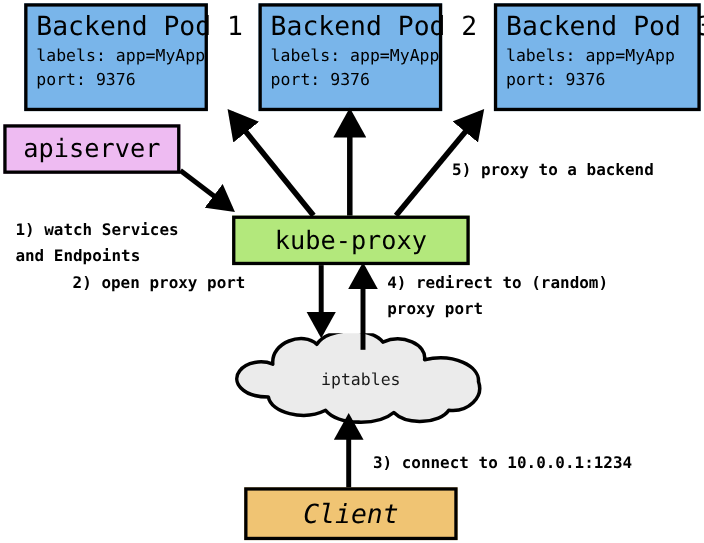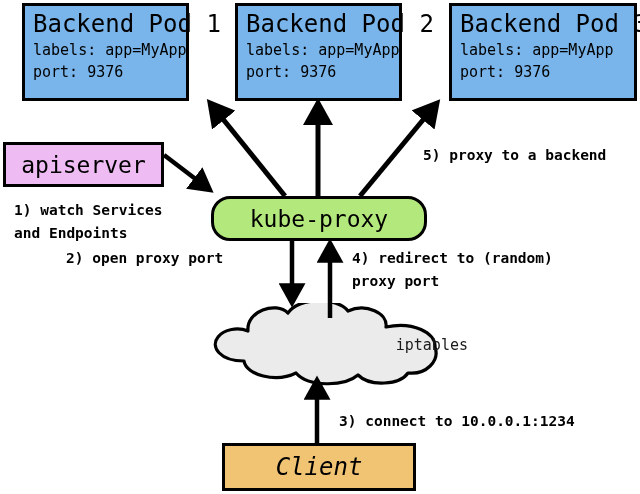--- a/index.html
+++ b/index.html
@@ -37,21 +37,20 @@
   .pod-line {
     font-size: 15px;
     line-height: 22px;
     color: #000;
     white-space: nowrap;
   }
   .apiserver {
     background: #eebbf2;
     align-items: center;
     justify-content: center;
-    margin-top: 29px;
   }
   .apiserver-label {
     font-size: 23px;
     line-height: 26px;
     color: #000;
     white-space: nowrap;
   }
   .kubeproxy {
     background: #b3e87c;
     align-items: center;
@@ -75,21 +74,21 @@
     white-space: nowrap;
   }
   .cloud-wrap {
     position: absolute;
   }
   .cloud-label {
     position: absolute;
     font-size: 15px;
     color: #1a1a1a;
     white-space: nowrap;
-    text-align: right;
+    text-align: center;
   }
   .step-label {
     position: absolute;
     font-family: "DejaVu Sans Mono", "Liberation Mono", monospace;
     font-weight: bold;
     font-size: 14.5px;
     line-height: 23px;
     color: #000000;
     white-space: nowrap;
   }
@@ -122,21 +121,21 @@
   <div class="node pod" style="left:449px; top:3px; width:188px; height:98px;">
     <div class="pod-title">Backend Pod 3</div>
     <div class="pod-line">labels: app=MyApp</div>
     <div class="pod-line">port: 9376</div>
   </div>
 
   <div class="node apiserver" style="left:3px; top:113px; width:161px; height:45px;">
     <div class="apiserver-label">apiserver</div>
   </div>
 
-  <div class="node kubeproxy" style="left:211px; top:196px; width:216px; height:45px;border-radius:19px;">
+  <div class="node kubeproxy" style="left:211px; top:196px; width:216px; height:45px;">
     <div class="kubeproxy-label">kube-proxy</div>
   </div>
 
   <div class="cloud-wrap" style="left:188px; top:303px; width:280px; height:85px;">
     <svg width="280" height="85" viewBox="0 0 280 85">
       <path d="M 60 28
                C 58 8, 88 -2, 100 10
                C 110 -6, 150 -6, 160 8
                C 178 0, 200 10, 198 24
                C 225 18, 248 30, 247 44
@@ -201,17 +200,17 @@
 
   <div class="step-label" style="left:327px; top:410px;margin-left:12px;">
     <div>3) connect to 10.0.0.1:1234</div>
   </div>
 
   <div class="step-label" style="left:352px; top:247px;">
     <div>4) redirect to (random)</div>
     <div>proxy port</div>
   </div>
 
-  <div class="step-label" style="left:423px; top:144px;text-align:right;">
+  <div class="step-label" style="left:411px; top:144px;text-align:right;">
     <div>5) proxy to a backend</div>
   </div>
 
 </div>
 
 </body></html>

